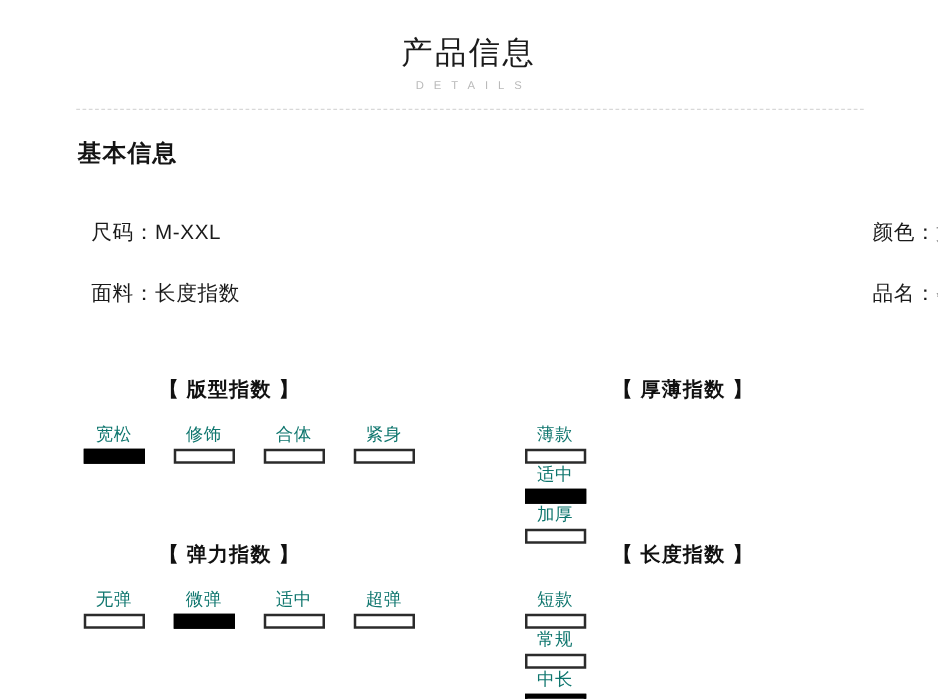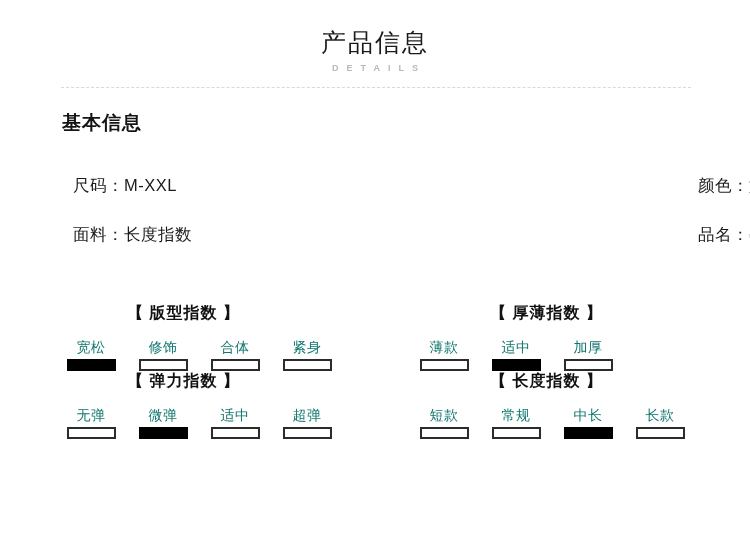--- a/index.html
+++ b/index.html
@@ -33,21 +33,21 @@
     font-weight: 400;
     letter-spacing: 2px;
     color: #1b1b1b;
     line-height: 32px;
   }
   .title-sub {
     margin-top: 4px;
     font-size: 9px;
     letter-spacing: 8px;
     color: #b9b9b9;
-    font-weight: 700;
+    font-weight: 400;
     text-indent: 8px;
     line-height: 12px;
   }
 
   .divider {
     position: absolute;
     top: 87px;
     left: 61px;
     width: 630px;
     height: 1px;
@@ -114,21 +114,21 @@
   
   .group.left  .group-title { padding-right: 8px; }
   .group.right .group-title { padding-right: 32px; }
 
   .options {
     margin-top: 16px;
     display: flex;
     justify-content: flex-start;
   }
   .group.left  .options { padding-left: 55px; }
-  .group.right .options { padding-left: 33px; }
+  .group.right .options { padding-left: 33px; flex-direction: column; }
 
   .option {
     width: 72px;
     text-align: center;
   }
   .option-label {
     font-size: 14px;
     color: #0f766e;
     line-height: 16px;
     letter-spacing: 0.5px;

